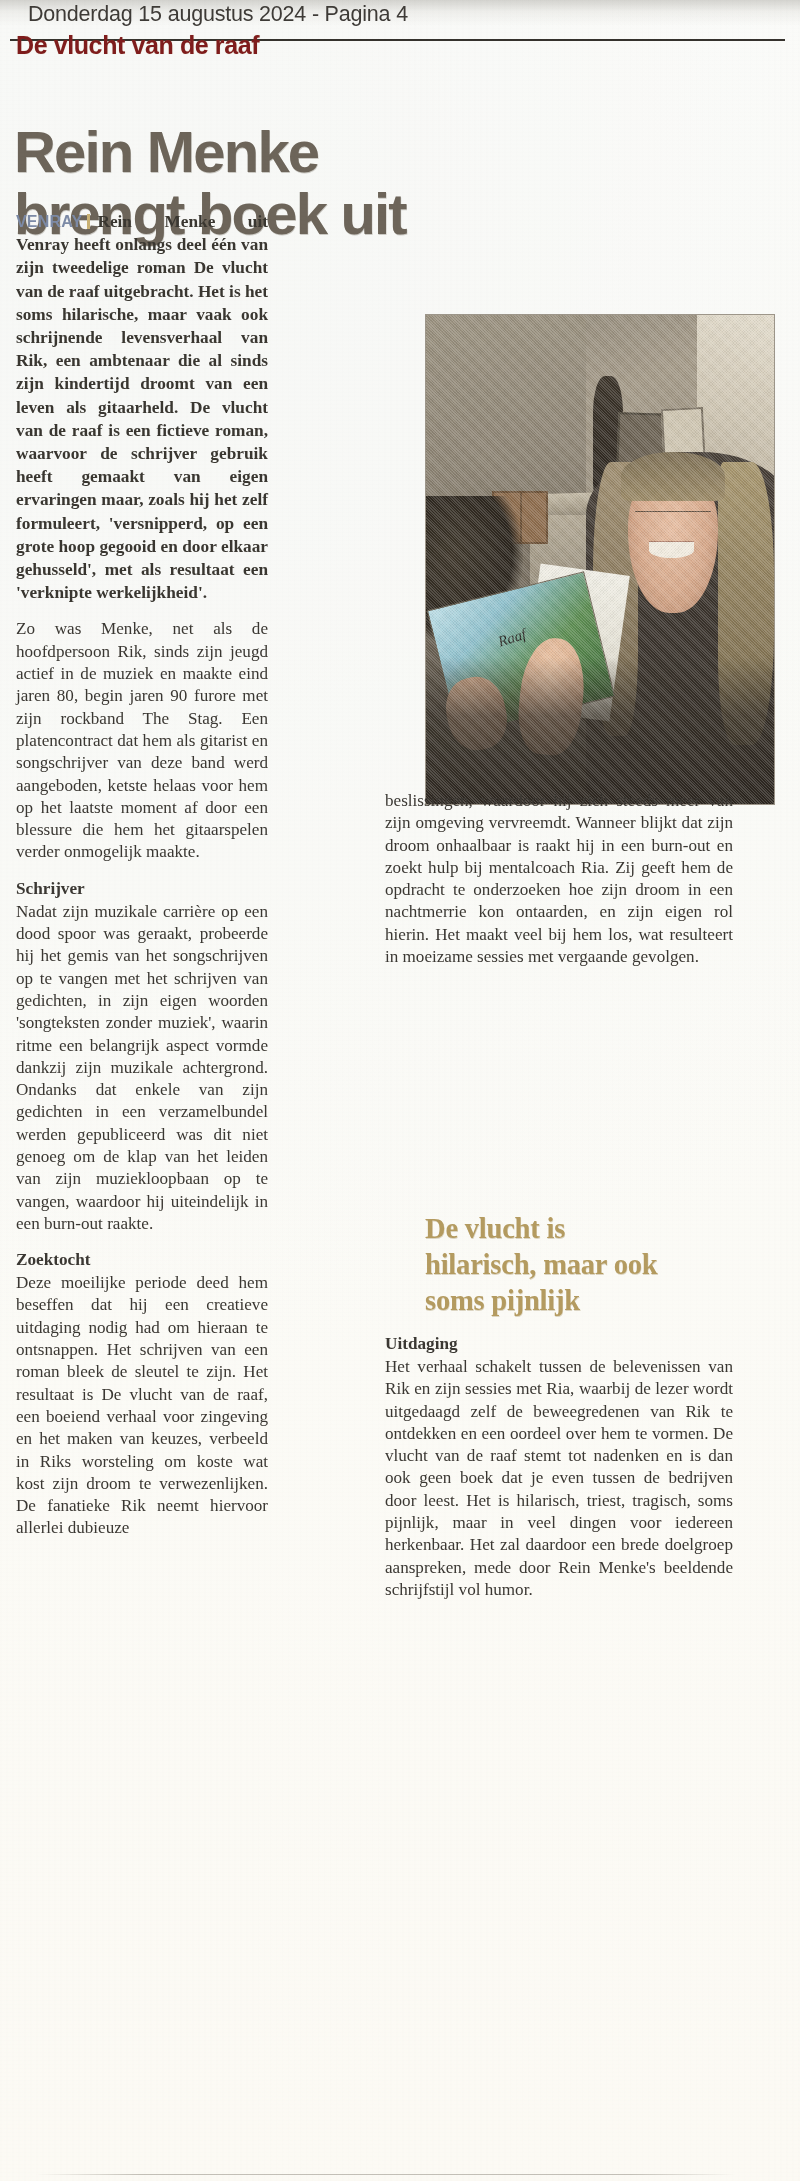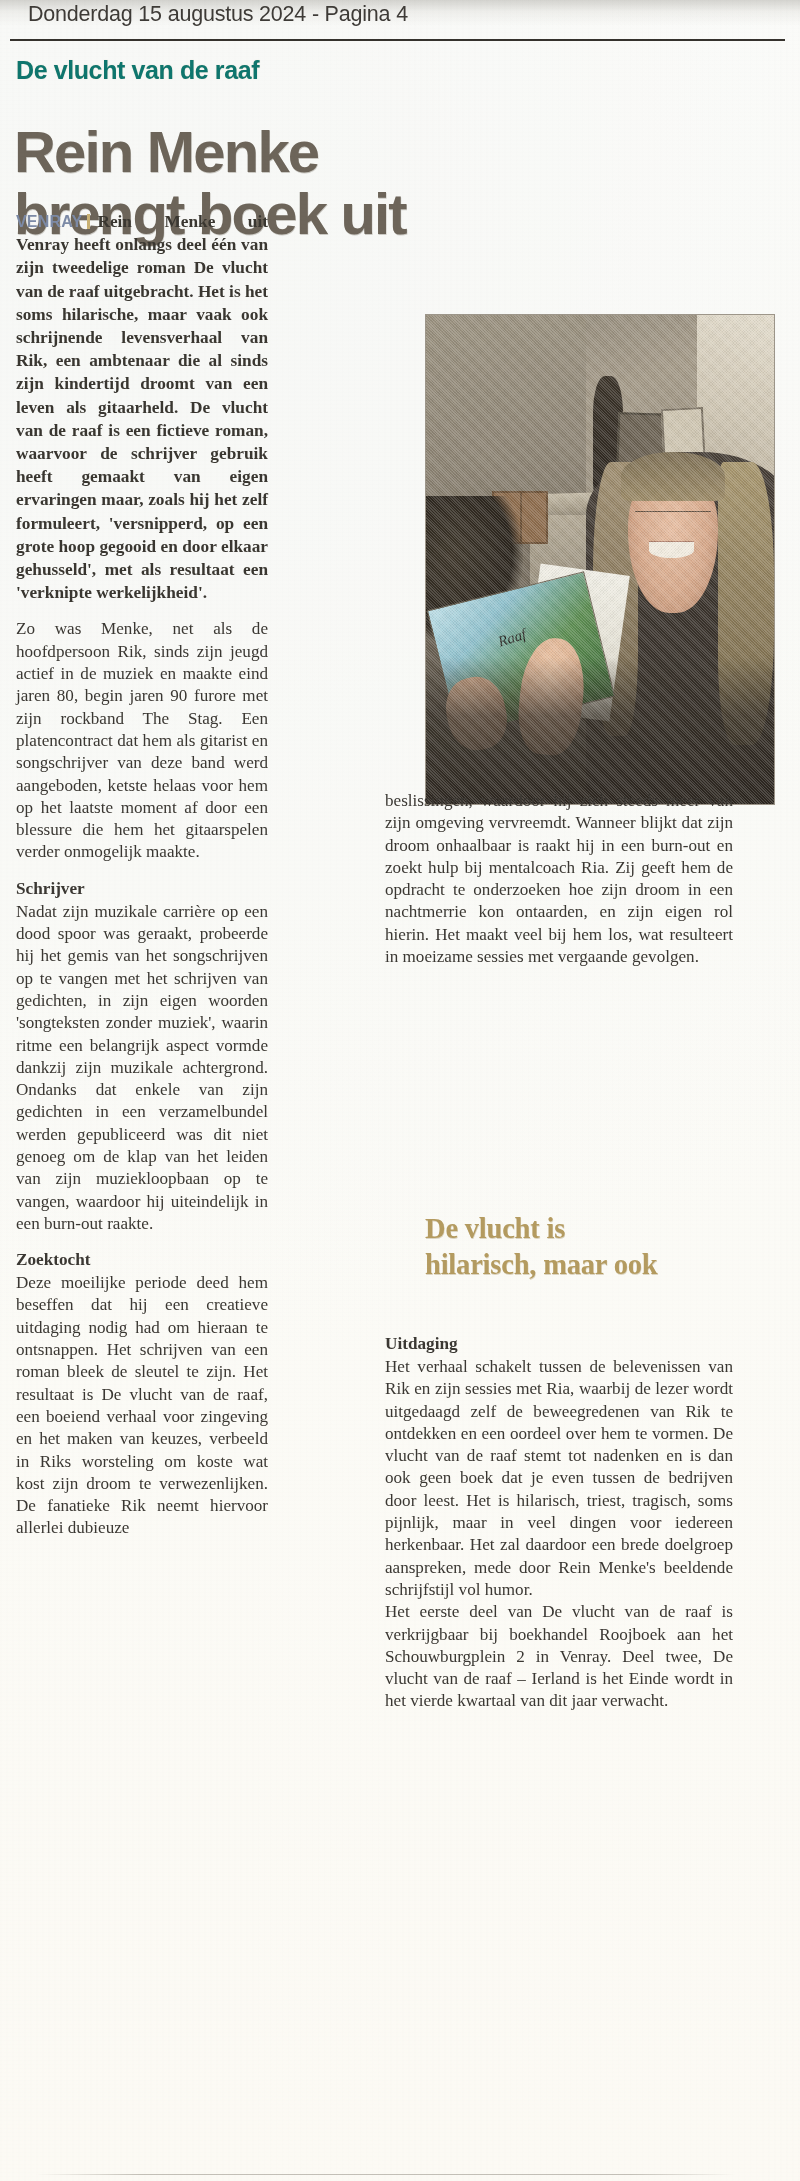--- a/index.html
+++ b/index.html
@@ -57,27 +57,27 @@
     position: absolute;
     left: 10px; top: 39px;
     width: 775px;
     height: 2px;
     background: #36332e;
   }
 
   
   .kicker {
     position: absolute;
-    left: 16px; top: 56px;
+    left: 16px; top: 31px;
     width: 600px;
     font-family: "Liberation Sans", sans-serif;
     font-size: 25px;
     font-weight: 700;
     letter-spacing: -0.4px;
-    color: #0f766e;
+    color: #7f1d1d;
     text-shadow: 0 0 1px rgba(178,154,93,0.35);
   }
   .headline {
     position: absolute;
     left: 14px; top: 82px;
     width: 560px;
     font-family: "Liberation Sans", sans-serif;
     font-size: 58px;
     line-height: 62px;
     font-weight: 700;
@@ -360,22 +360,22 @@
   <p>Deze moeilijke periode deed hem beseffen dat hij een creatieve uitdaging nodig had om hieraan te ontsnappen. Het schrijven van een roman bleek de sleutel te zijn. Het resultaat is De vlucht van de raaf, een boeiend verhaal voor zingeving en het maken van keuzes, verbeeld in Riks worsteling om koste wat kost zijn droom te verwezenlijken. De fanatieke Rik neemt hiervoor allerlei dubieuze</p>
 </div>
 
 <div class="col col-right">
   <p>beslissingen, waardoor hij zich steeds meer van zijn omgeving vervreemdt. Wanneer blijkt dat zijn droom onhaalbaar is raakt hij in een burn-out en zoekt hulp bij mentalcoach Ria. Zij geeft hem de opdracht te onderzoeken hoe zijn droom in een nachtmerrie kon ontaarden, en zijn eigen rol hierin. Het maakt veel bij hem los, wat resulteert in moeizame sessies met vergaande gevolgen.</p>
 </div>
 
 <blockquote class="pullquote">
   <span>De vlucht is</span>
   <span>hilarisch, maar ook</span>
+  <span>soms pijnlijk</span>
 </blockquote>
 
 <div class="col" style="left:385px; top:1333px; width:348px;">
   <h3 class="subhead">Uitdaging</h3>
   <p style="margin-bottom:0">Het verhaal schakelt tussen de belevenissen van Rik en zijn sessies met Ria, waarbij de lezer wordt uitgedaagd zelf de beweegredenen van Rik te ontdekken en een oordeel over hem te vormen. De vlucht van de raaf stemt tot nadenken en is dan ook geen boek dat je even tussen de bedrijven door leest. Het is hilarisch, triest, tragisch, soms pijnlijk, maar in veel dingen voor iedereen herkenbaar. Het zal daardoor een brede doelgroep aanspreken, mede door Rein Menke's beeldende schrijfstijl vol humor.</p>
-  <p style="margin-bottom:0">Het eerste deel van De vlucht van de raaf is verkrijgbaar bij boekhandel Roojboek aan het Schouwburgplein 2 in Venray. Deel twee, De vlucht van de raaf – Ierland is het Einde wordt in het vierde kwartaal van dit jaar verwacht.</p>
 </div>
 
 <div class="paper-noise"></div>
 <div class="rule-bottom"></div>
 
 </body></html>

